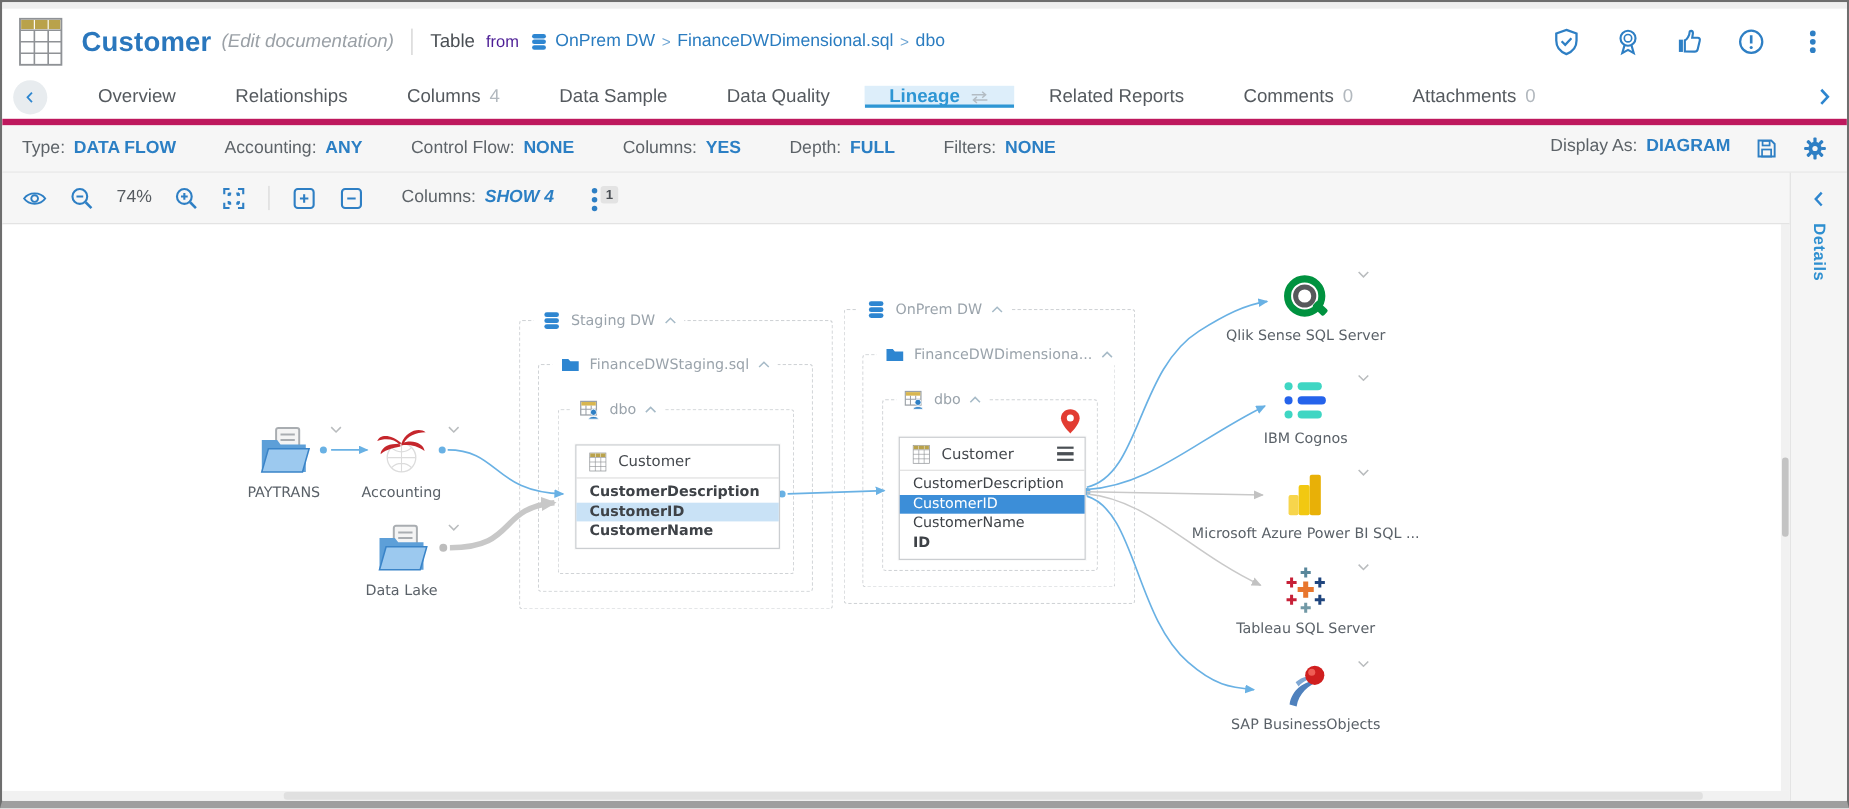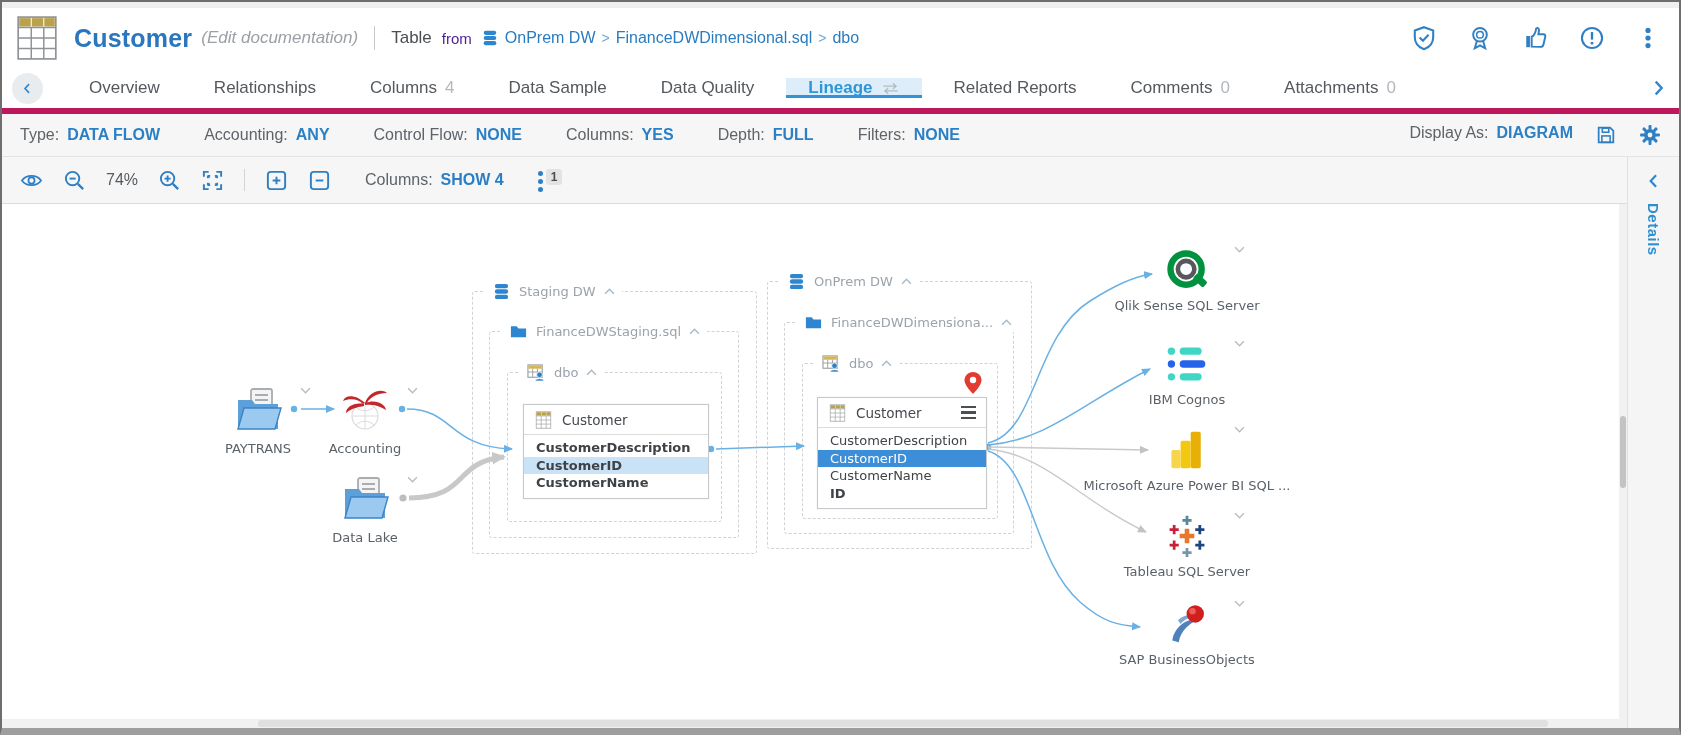--- a/index.html
+++ b/index.html
@@ -43,21 +43,21 @@
 
   
   .main { flex:1; display:flex; min-height:0; }
   .leftcol { flex:1; display:flex; flex-direction:column; min-width:0; }
   .toolbar { height:47px; background:#f6f6f6; border-bottom:1px solid #dcdcdc; display:flex; align-items:center; padding:0 16px 0 18px; gap:20px; flex:0 0 auto; }
   .tbtn { width:23px; height:23px; color:#2e7fc4; cursor:pointer; flex:0 0 auto; }
   .tbtn svg { width:100%; height:100%; }
   .tb-zoom { font-size:16px; color:#565b60; }
   .tb-div { width:1px; height:22px; background:#d4d4d4; }
   .tb-cols { font-size:16px; display:flex; gap:8px; cursor:pointer; }
-  .tb-cols .flab{ color:#5d6368; } .tb-cols .fval{ color:#2b7fc4; font-weight:700; }
+  .tb-cols .flab{ color:#5d6368; } .tb-cols .fval{ color:#2b7fc4; font-weight:700;font-style:italic; }
   .tb-dots { display:flex; align-items:flex-start; gap:3px; cursor:pointer; }
   .dots3 { display:flex; flex-direction:column; gap:3px; padding-top:2px; }
   .dots3 i { width:5px; height:5px; border-radius:50%; background:#2e7fc4; }
   .badge1 { background:#e3e3e3; color:#4a4f54; font-size:12px; font-weight:700; border-radius:3px; padding:1px 5px; }
   .tb-right { margin-left:auto; display:flex; align-items:center; gap:24px; }
   .quickfind { width:256px; height:32px; background:#e9e9e9; border:none; border-radius:7px; display:flex; align-items:center; padding:0 12px; gap:10px; }
   .quickfind input { border:none; background:transparent; outline:none; font-size:16px; color:#555; width:100%; font-family:"Liberation Sans",sans-serif; }
   .quickfind input::placeholder { color:#b5b5b5; }
   .qf-ic { width:19px; height:19px; color:#3a7fb8; }
 

